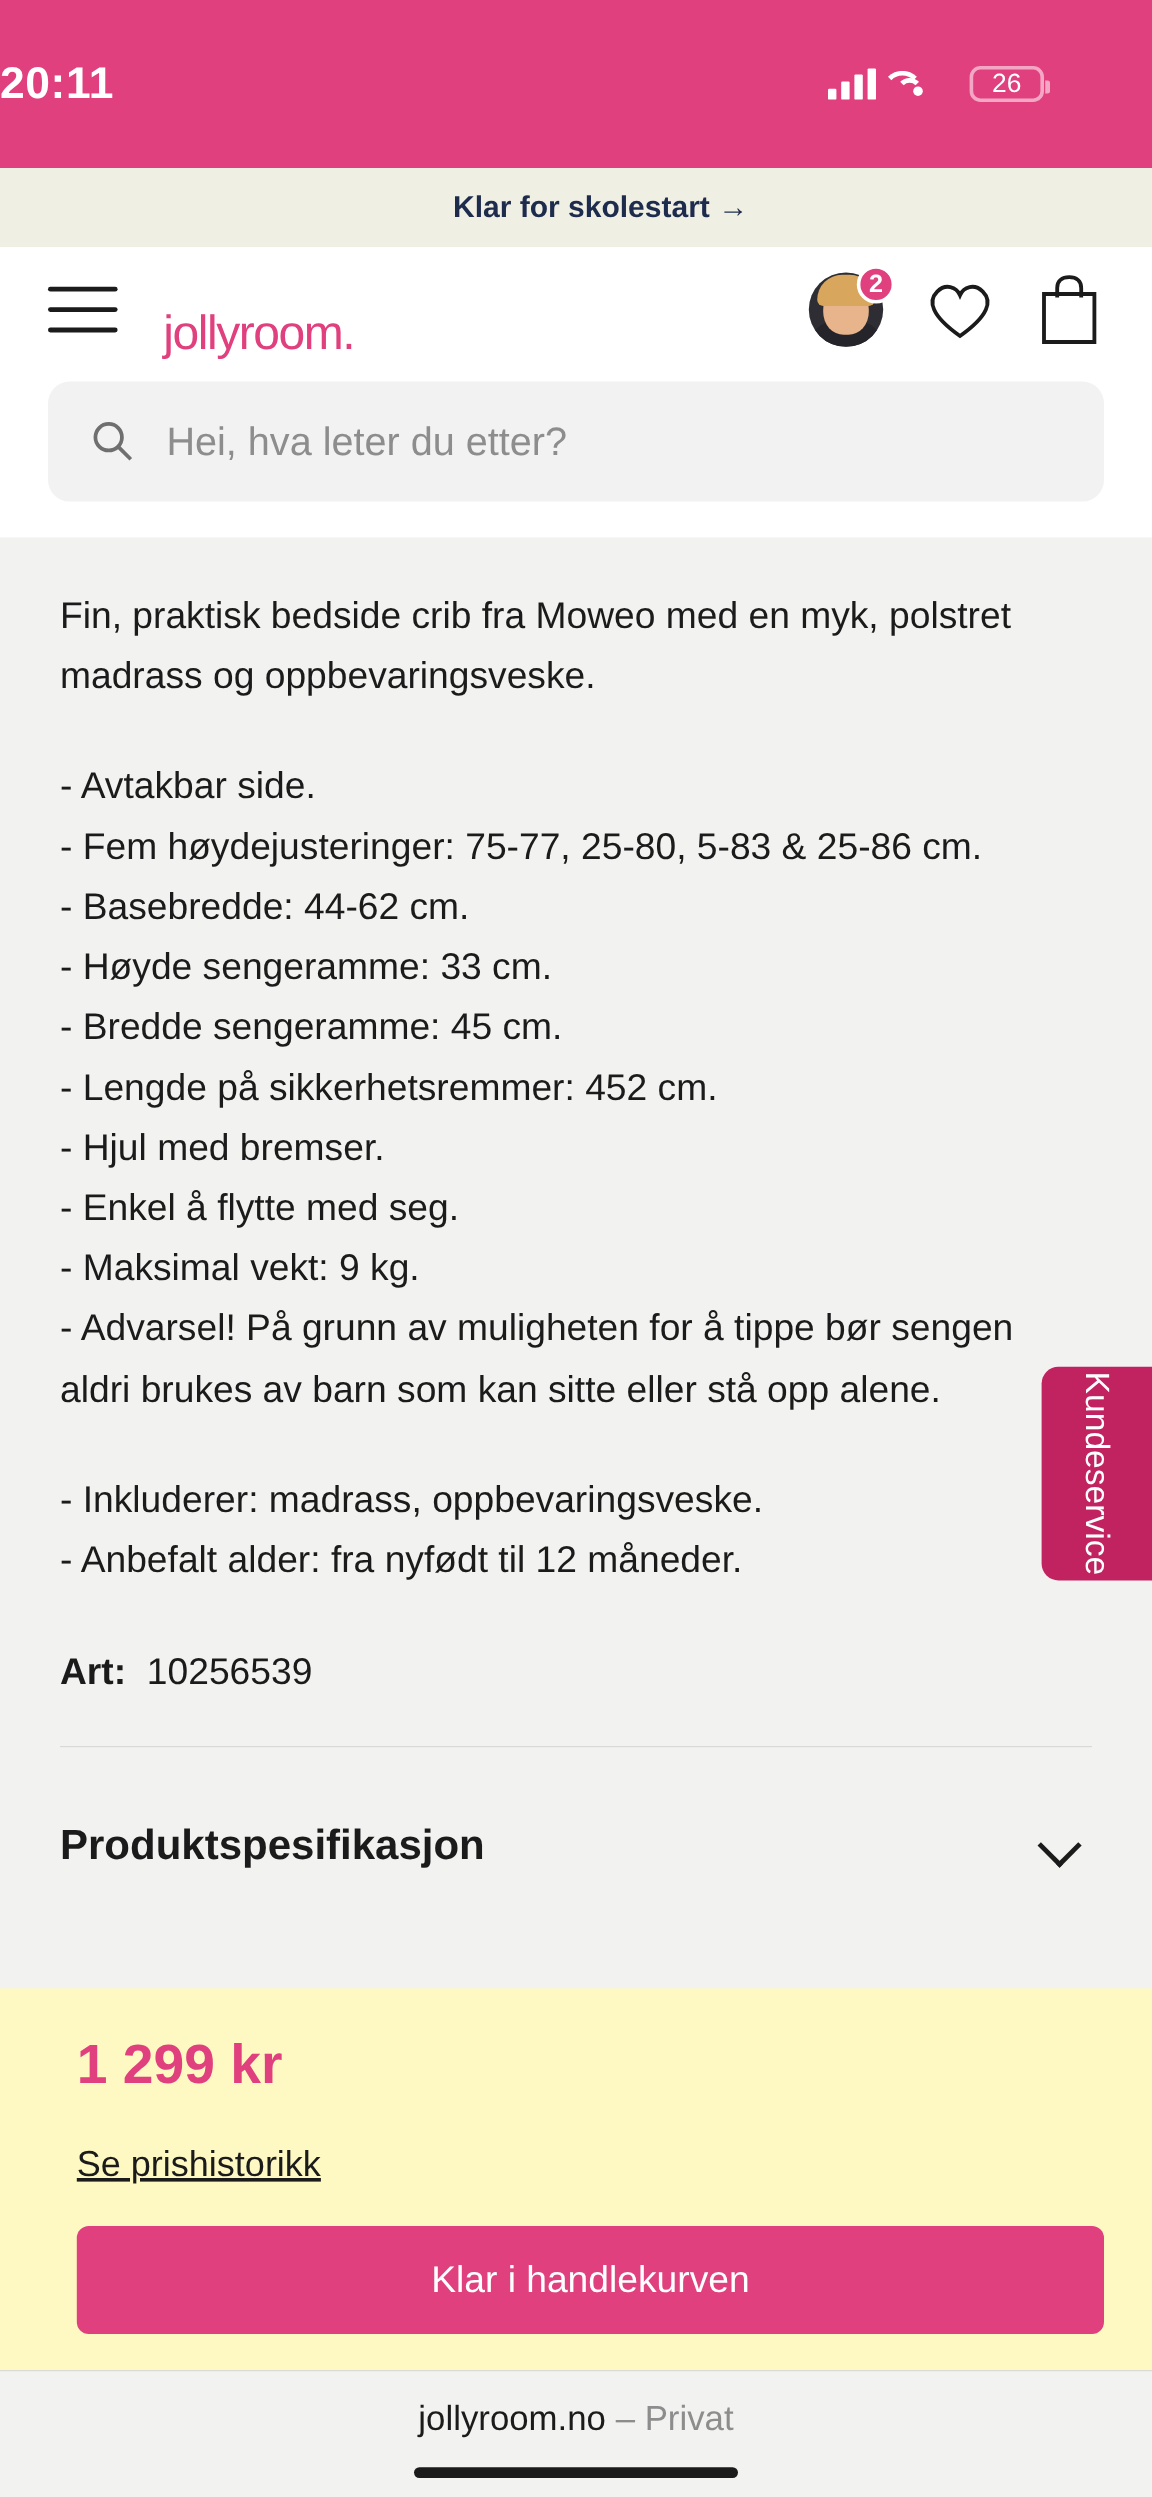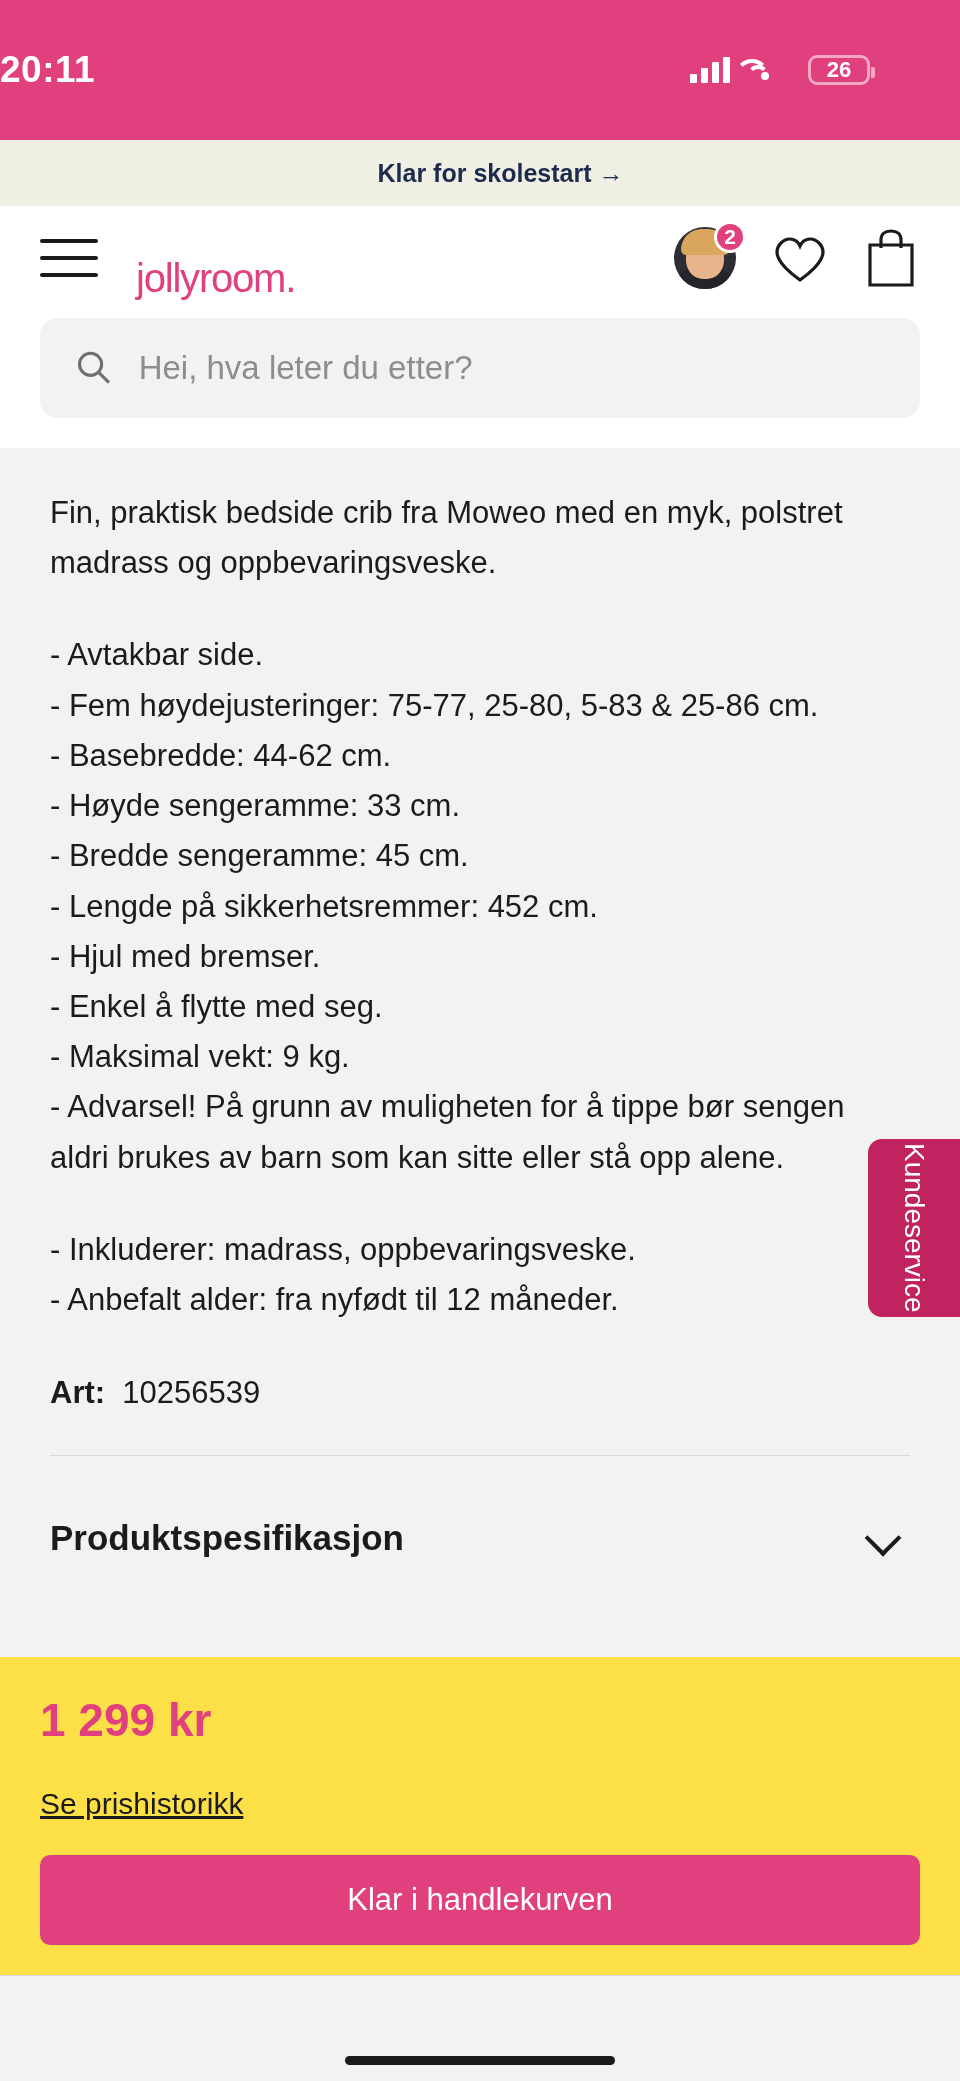--- a/index.html
+++ b/index.html
@@ -76,21 +76,21 @@
     content: "";
     position: absolute;
     right: -8px; top: 9px;
     width: 4px; height: 11px;
     background: #f3a7c5;
     border-radius: 0 2px 2px 0;
   }
   .battery-text {
     color: #ffffff;
     font-size: 22px;
-    font-weight: bold;
+    font-weight: normal;
   }
 
   
   .promo {
     background: #f0efe4;
     height: 66px;
     display: flex;
     align-items: center;
     justify-content: center;
     flex: none;
@@ -259,22 +259,22 @@
     writing-mode: vertical-rl;
     white-space: nowrap;
   }
 
   
   .buybar {
     position: absolute;
     left: 0;
     right: 0;
     bottom: 106px;
-    background: #fde047;
-    padding: 36px 40px 30px 40px;
+    background: #fef9c3;
+    padding: 36px 40px 30px 64px;
     z-index: 5;
   }
   .price {
     color: #e0407e;
     font-size: 46px;
     font-weight: bold;
   }
   .pricehistory {
     display: inline-block;
     margin-top: 40px;
@@ -428,16 +428,20 @@
     <span>Kundeservice</span>
   </div>
 
   <div class="buybar">
     <div class="price">1 299 kr</div>
     <a class="pricehistory" href="#">Se prishistorikk</a>
     <button class="addcart">Klar i handlekurven</button>
   </div>
 
   <div class="browserbar">
+    <div class="url">
+      <span>jollyroom.no</span>
+      <span class="priv">– Privat</span>
+    </div>
     <div class="homebar"></div>
   </div>
 
 </div>
 
 </body></html>

